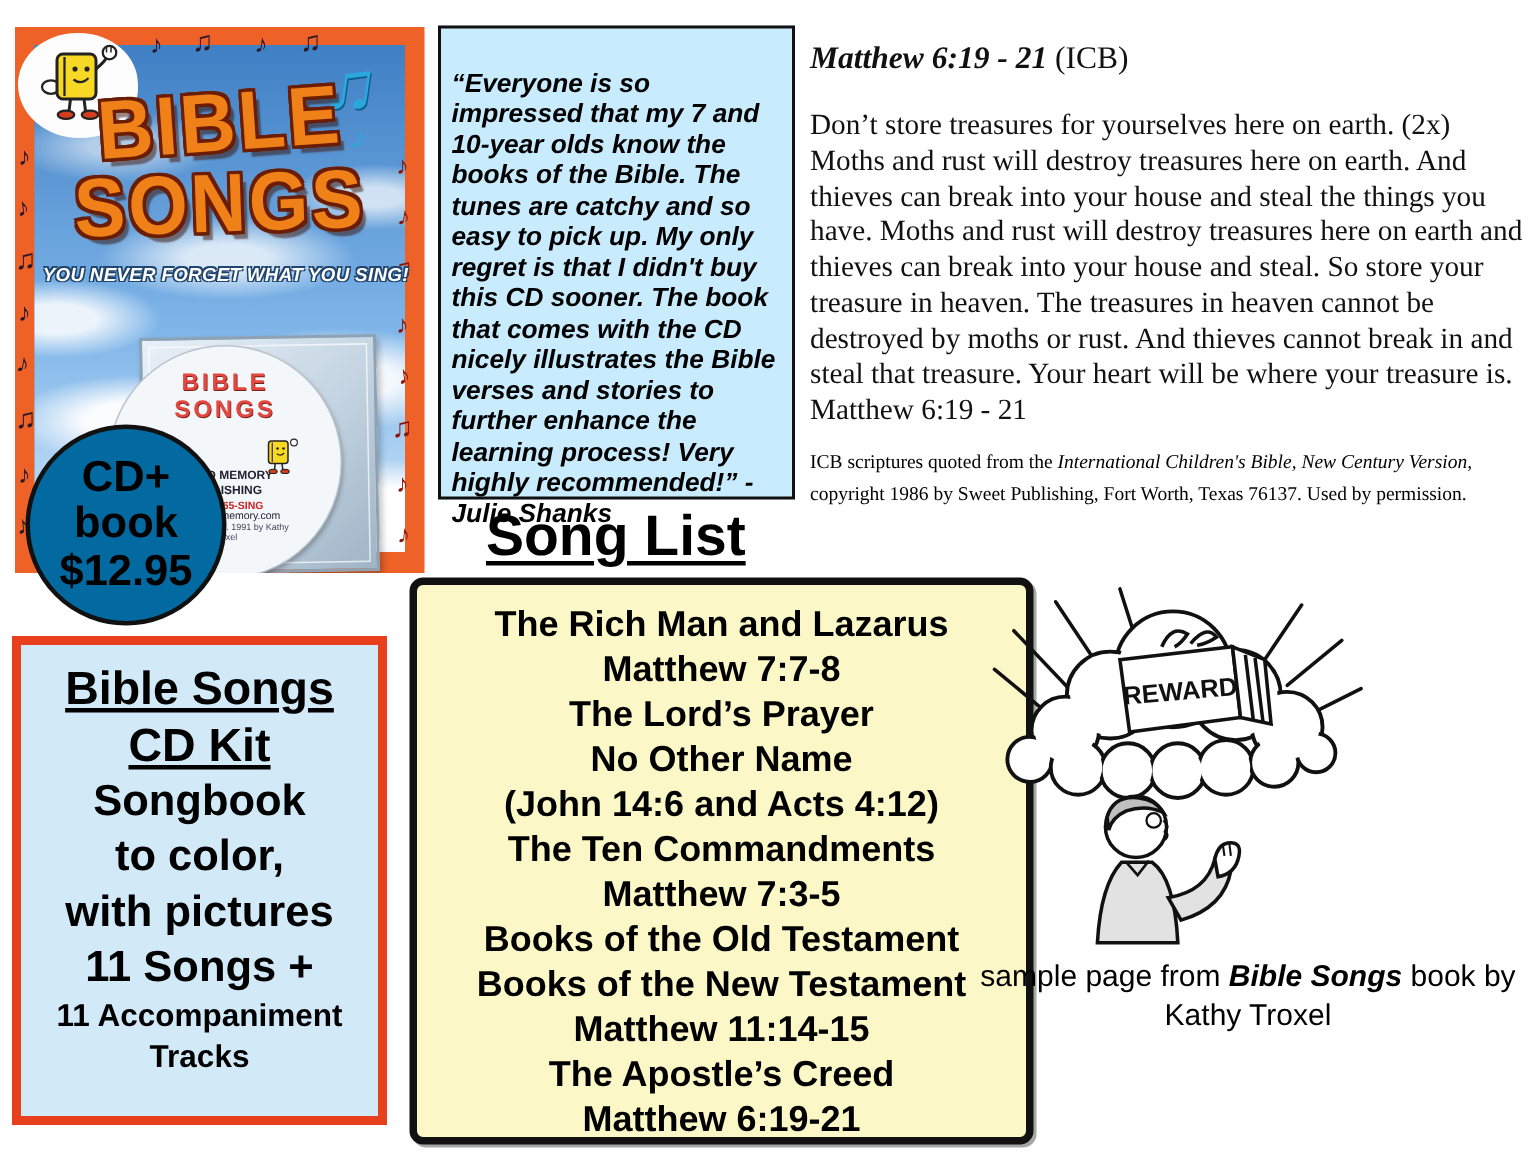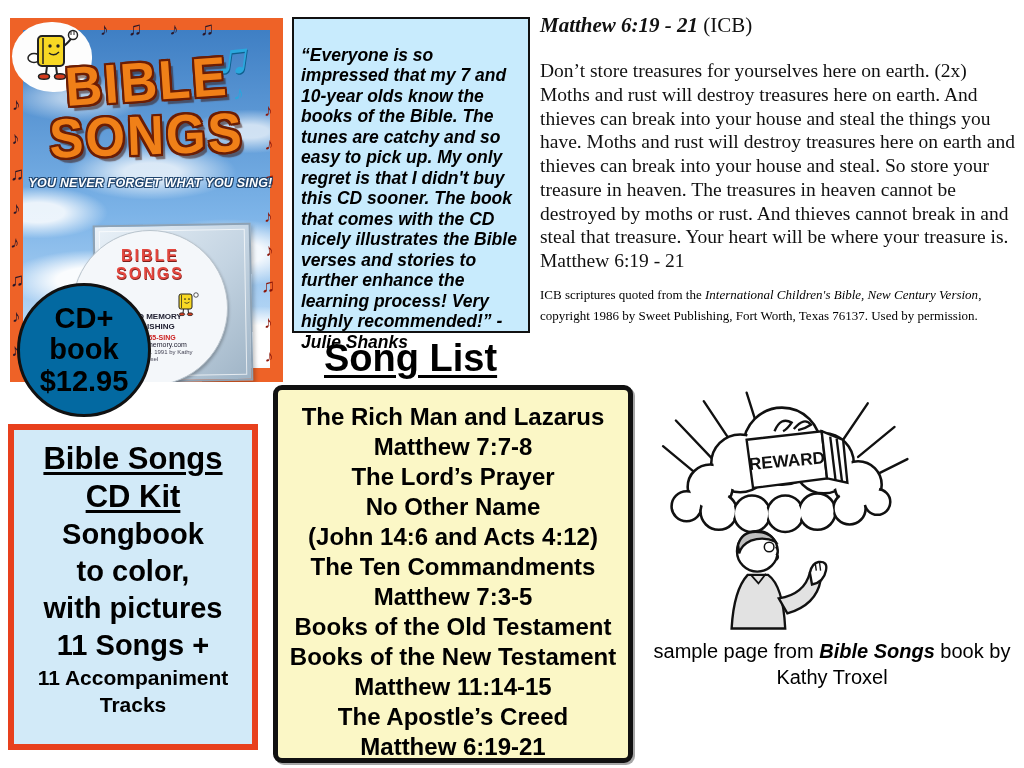--- a/index.html
+++ b/index.html
@@ -80,34 +80,34 @@
     text-decoration-thickness:3px; text-underline-offset:3px; line-height:1.22; }
   .kit .m { font-size:29px; font-weight:bold; line-height:1.28;text-align:center; }
   .kit .s { font-size:21px; font-weight:bold; line-height:1.3; }
 
   
   .testimonial { position:absolute; left:292px; top:17px; width:238px; height:316px;
     background:#c8ebfd; border:2px solid #111; padding:26px 7px;
     font-size:17.5px; font-weight:bold; font-style:italic; line-height:1.17; color:#000; }
 
   
-  .scripture { position:absolute; left:540px; top:13px; width:478px;
+  .scripture { position:absolute; left:540px; top:26px; width:478px;
     font-family:"Liberation Serif", serif; color:#111; }
   .scr-head { font-size:21px; }
   .scr-head .ref { font-weight:bold; font-style:italic; }
   .scr-body { margin-top:21px; font-size:19.5px; line-height:1.22; }
   .scr-ref { font-size:19.5px; line-height:1.22; }
   .scr-credit { margin-top:11px; font-size:13px; line-height:1.65; color:#000; }
   .scr-credit .it { font-style:italic; }
 
   
   .songlist-heading { position:absolute; left:312px; top:337px; font-size:38px;
     font-weight:bold; color:#000; text-decoration:underline; text-decoration-thickness:3px;
     text-underline-offset:4px;margin-left:12px; }
-  .songbox { position:absolute; left:273px; top:385px; width:360px; height:378px;
+  .songbox { position:absolute; left:273px; top:385px; width:416px; height:378px;
     background:#fbf7c6; border:5px solid #111; border-radius:9px; text-align:center;
     padding-top:12px; box-shadow:2px 2px 0 rgba(0,0,0,.35); }
   .songbox .song { font-size:24px; font-weight:bold; line-height:30px; color:#000; }
 
   
   .illus { position:absolute; left:648px; top:384px; width:268px; height:252px; }
   .caption { position:absolute; left:636px; top:638px; width:392px; text-align:center;
     font-size:20px; color:#000; line-height:1.3; }
   .caption .bt { font-weight:bold; font-style:italic; }
 </style>

